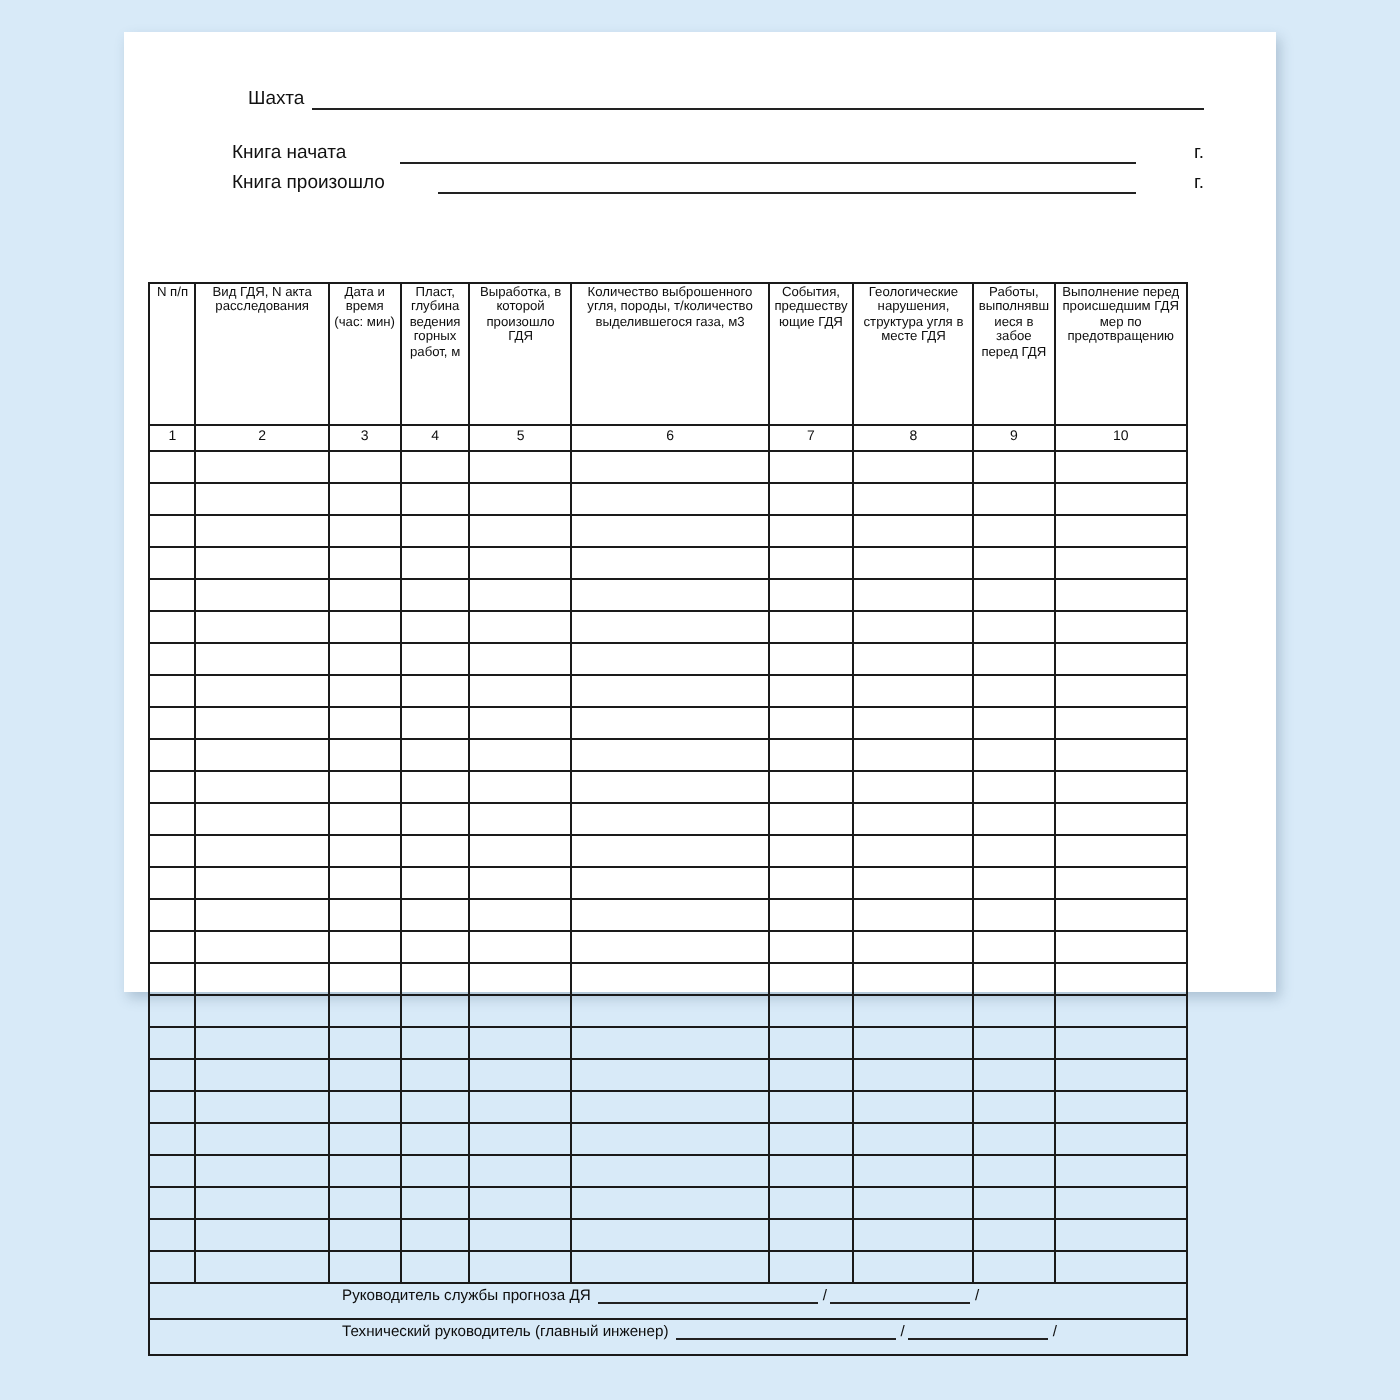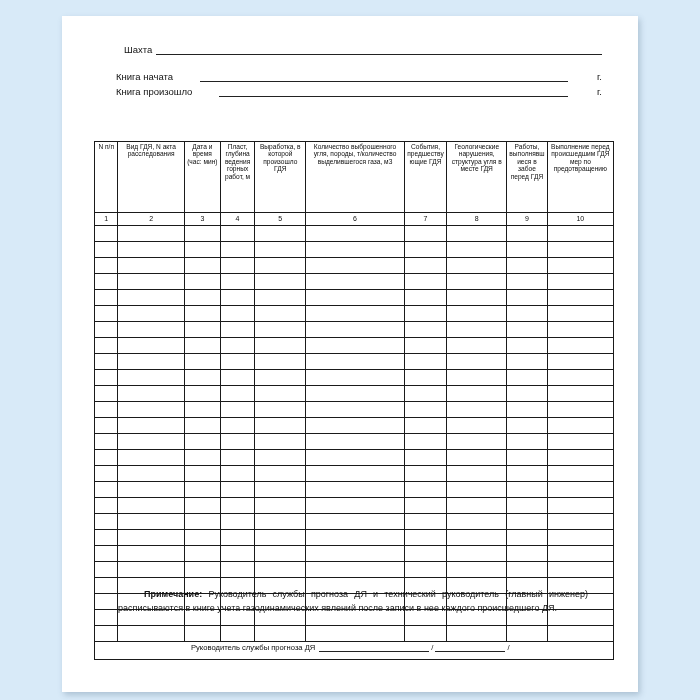--- a/index.html
+++ b/index.html
@@ -16,21 +16,21 @@
   #page-wrap {
     position: absolute;
     left: 0; top: 0;
     width: 700px; height: 700px;
   }
   .sheet {
     position: absolute;
     left: 62px;
     top: 16px;
     width: 576px;
-    height: 676px;
+    height: 480px;
     background: #ffffff;
     box-shadow: 2px 3px 6px rgba(60,90,120,0.28);
   }
   .header-lines {
     position: absolute;
     left: 40px;
     top: 28px;
     width: 500px;
     font-size: 9.5px;
     color: #111;
@@ -55,21 +55,21 @@
     font-size: 9.5px;
   }
   .gap {
     height: 12px;
   }
   .indent-1 { padding-left: 22px; }
   .indent-2 { padding-left: 14px; gap: 23px; }
 
   table.reg {
     position: absolute;
-    left: 32px;
+    left: 12px;
     top: 125px;
     width: 520px;
     border-collapse: collapse;
     table-layout: fixed;
   }
   table.reg td, table.reg th {
     border: 1px solid #1a1a1a;
     font-weight: normal;
     font-size: 6.6px;
     line-height: 1.12;
@@ -514,21 +514,29 @@
           <td colspan="10">
             <div class="sign-inner">
               <span class="stext">Руководитель службы прогноза ДЯ</span>
               <span class="srule"></span>
               <span class="slash">/</span>
               <span class="srule2"></span>
               <span class="slash">/</span>
             </div>
           </td>
         </tr>
+        <tr class="sign-row">
+          <td colspan="10">
+            <div class="sign-inner">
+              <span class="stext">Технический руководитель (главный инженер)</span>
+              <span class="srule"></span>
+              <span class="slash">/</span>
+              <span class="srule2"></span>
+              <span class="slash">/</span>
+            </div>
+          </td>
+        </tr>
       </tbody>
     </table>
 
-    <div class="note">
-      <span class="ind"></span><b>Примечание:</b> <span>Руководитель службы прогноза ДЯ и технический руководитель (главный инженер) расписываются в книге учета газодинамических явлений после записи в нее каждого происшедшего ДЯ.</span>
-    </div>
 
   </div>
 </div>
 
 </body></html>

